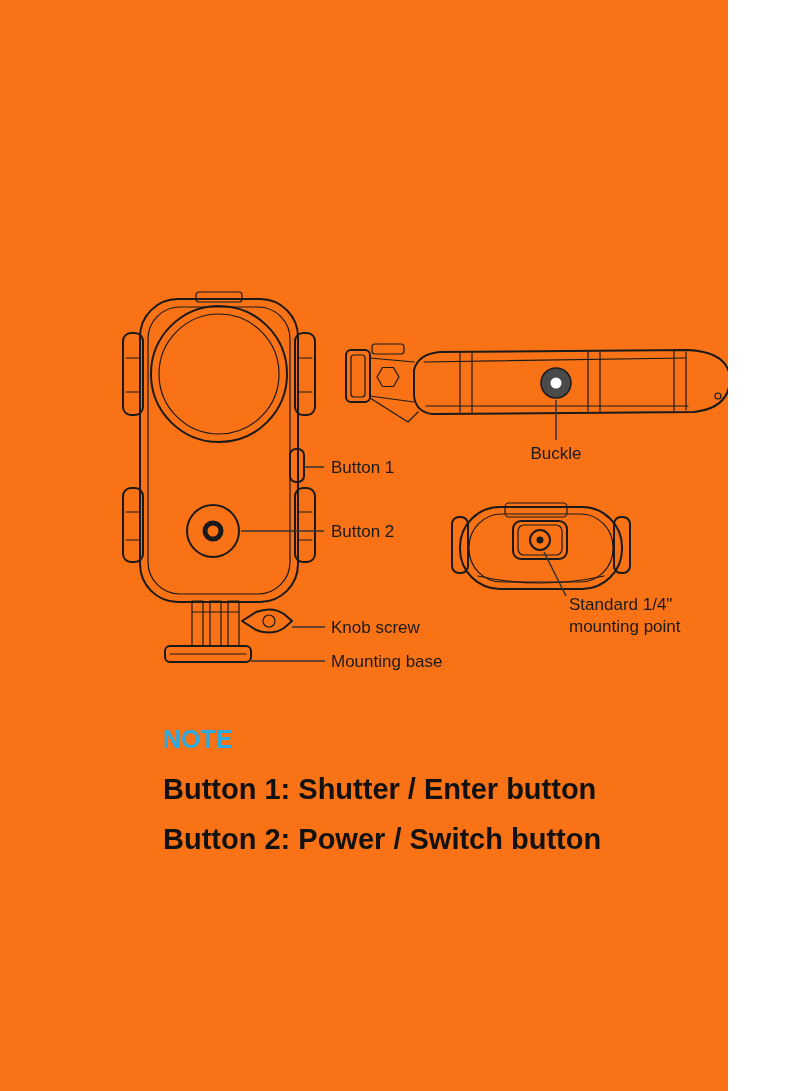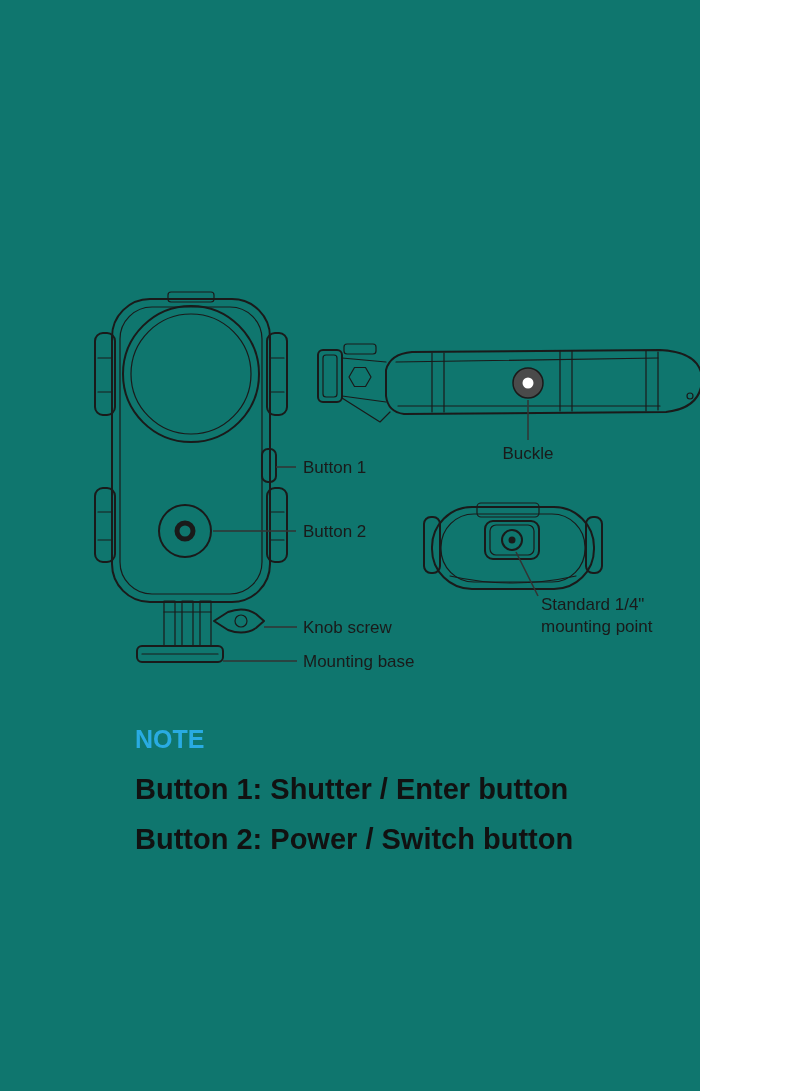--- a/index.html
+++ b/index.html
@@ -4,23 +4,24 @@
 <style>
   html, body {
     margin: 0;
     padding: 0;
     background: #ffffff;
   }
   .page {
     position: relative;
     width: 700px;
     height: 1091px;
-    background: #0f766e;
+    background: #f97316;
     font-family: "Liberation Sans", sans-serif;
     overflow: hidden;
+    padding-left: 28px;
   }
   svg { display: block; }
   .outline  { fill: none; stroke: #1a1a1a; stroke-width: 2;   stroke-linejoin: round; stroke-linecap: round; }
   .outline-thin { fill: none; stroke: #1a1a1a; stroke-width: 1.2; stroke-linejoin: round; stroke-linecap: round; }
   .leader   { fill: none; stroke: #333333; stroke-width: 1.5; }
   .diagram-label {
     font-family: "Liberation Sans", sans-serif;
     font-size: 17px;
     fill: #1a1a1a;
   }

